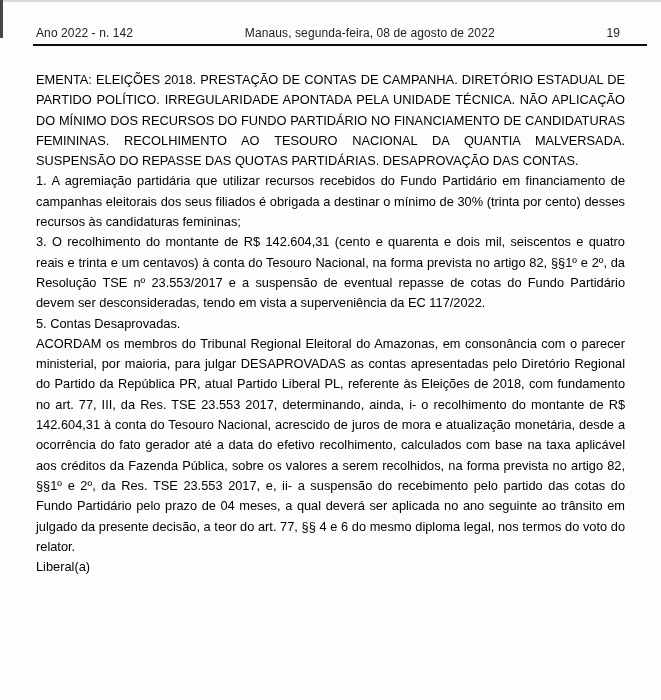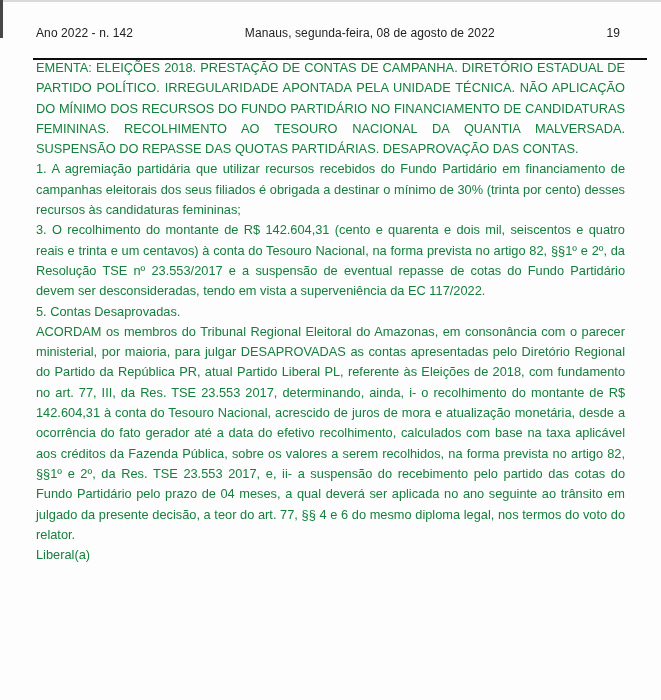--- a/index.html
+++ b/index.html
@@ -30,35 +30,35 @@
   header.page-header {
     position: absolute;
     top: 26px;
     left: 33px;
     width: 614px; 
     display: flex;
     justify-content: space-between;
     align-items: baseline;
     font-size: 12px;
     letter-spacing: 0.1px;
-    padding-bottom: 18px;
+    padding-bottom: 4px;
     border-bottom: 2px solid #0d0d0d;
     color: #222;
   }
   header.page-header .edition { margin-left: 3px; }
   header.page-header .pageno  { margin-right: 27px; }
   main.doc-body {
     position: absolute;
-    top: 58px;
+    top: 70px;
     left: 36px;
     width: 589px;
     font-size: 12.8px;
     line-height: 20.3px;
     text-align: justify;
-    color: #15803d;
+    color: #000000;
   }
   main.doc-body p { margin: 0; }
   .sig-line { text-align: left; }
 </style>
 </head>
 <body>
 
 <div class="top-edge"></div>
 <div class="left-tick"></div>
 

